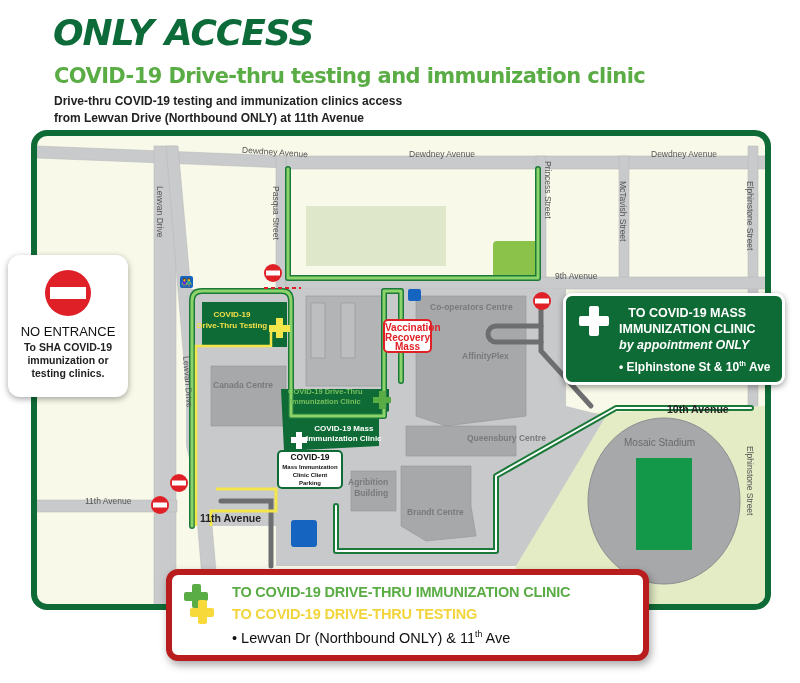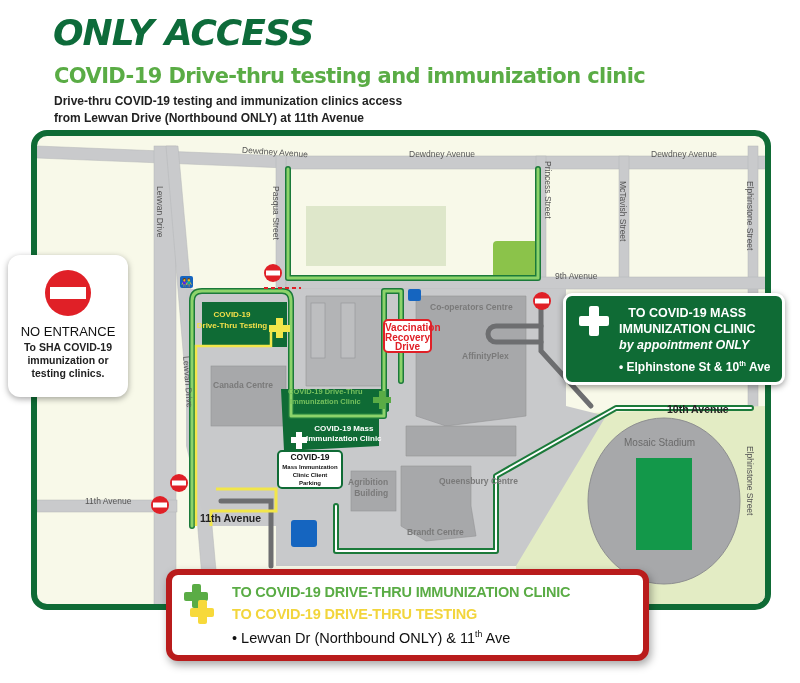--- a/index.html
+++ b/index.html
@@ -172,45 +172,45 @@
   <div class="street-label v" style="left:708px; top:310px;">Elphinstone Street</div>
   <div class="street-label" style="left:518px; top:135px;">9th Avenue</div>
   <div class="street-label" style="left:48px; top:360px;">11th Avenue</div>
   <div class="street-label" style="left:628px; top:474px; transform:rotate(-4deg);">Lewvan Drive</div>
   <div class="ave-bold" style="left:630px; top:267px;">10th Avenue</div>
   <div class="ave-bold" style="left:163px; top:376px;">11th Avenue</div>
 
   <div class="bldg-label" style="left:176px; top:244px;">Canada Centre</div>
   <div class="bldg-label" style="left:393px; top:166px;">Co-operators Centre</div>
   <div class="bldg-label" style="left:425px; top:215px;">AffinityPlex</div>
-  <div class="bldg-label" style="left:402px; top:297px;margin-top:43px;">Queensbury Centre</div>
+  <div class="bldg-label" style="left:430px; top:297px;">Queensbury Centre</div>
   <div class="bldg-label" style="left:311px; top:341px;text-align:right;">
     <div>Agribition</div>
     <div>Building</div>
   </div>
-  <div class="bldg-label" style="left:370px; top:371px;margin-top:20px;">Brandt Centre</div>
+  <div class="bldg-label" style="left:370px; top:371px;">Brandt Centre</div>
   <div class="bldg-label" style="left:587px; top:301px; font-size:10px; font-weight:normal; color:#6a6a6a;">Mosaic Stadium</div>
 </div>
 
 <div class="map-label-abs testing-label">
   <div>COVID-19</div>
   <div>Drive-Thru Testing</div>
 </div>
 <div class="map-label-abs dt-immun-label">
   <div>COVID-19 Drive-Thru</div>
   <div>Immunization Clinic</div>
 </div>
 <div class="map-label-abs mass-clinic-label">
   <div>COVID-19 Mass</div>
   <div>Immunization Clinic</div>
 </div>
 <div class="vacc-box">
   <div>Vaccination</div>
   <div>Recovery</div>
-  <div>Drive</div>
+  <div>Mass</div>
 </div>
 <div class="parking-box">
   <div class="p1">COVID-19</div>
   <div class="p2">Mass Immunization</div>
   <div class="p2">Clinic Client</div>
   <div class="p2">Parking</div>
 </div>
 
 <div class="no-entry-card">
   <div class="sign"></div>

